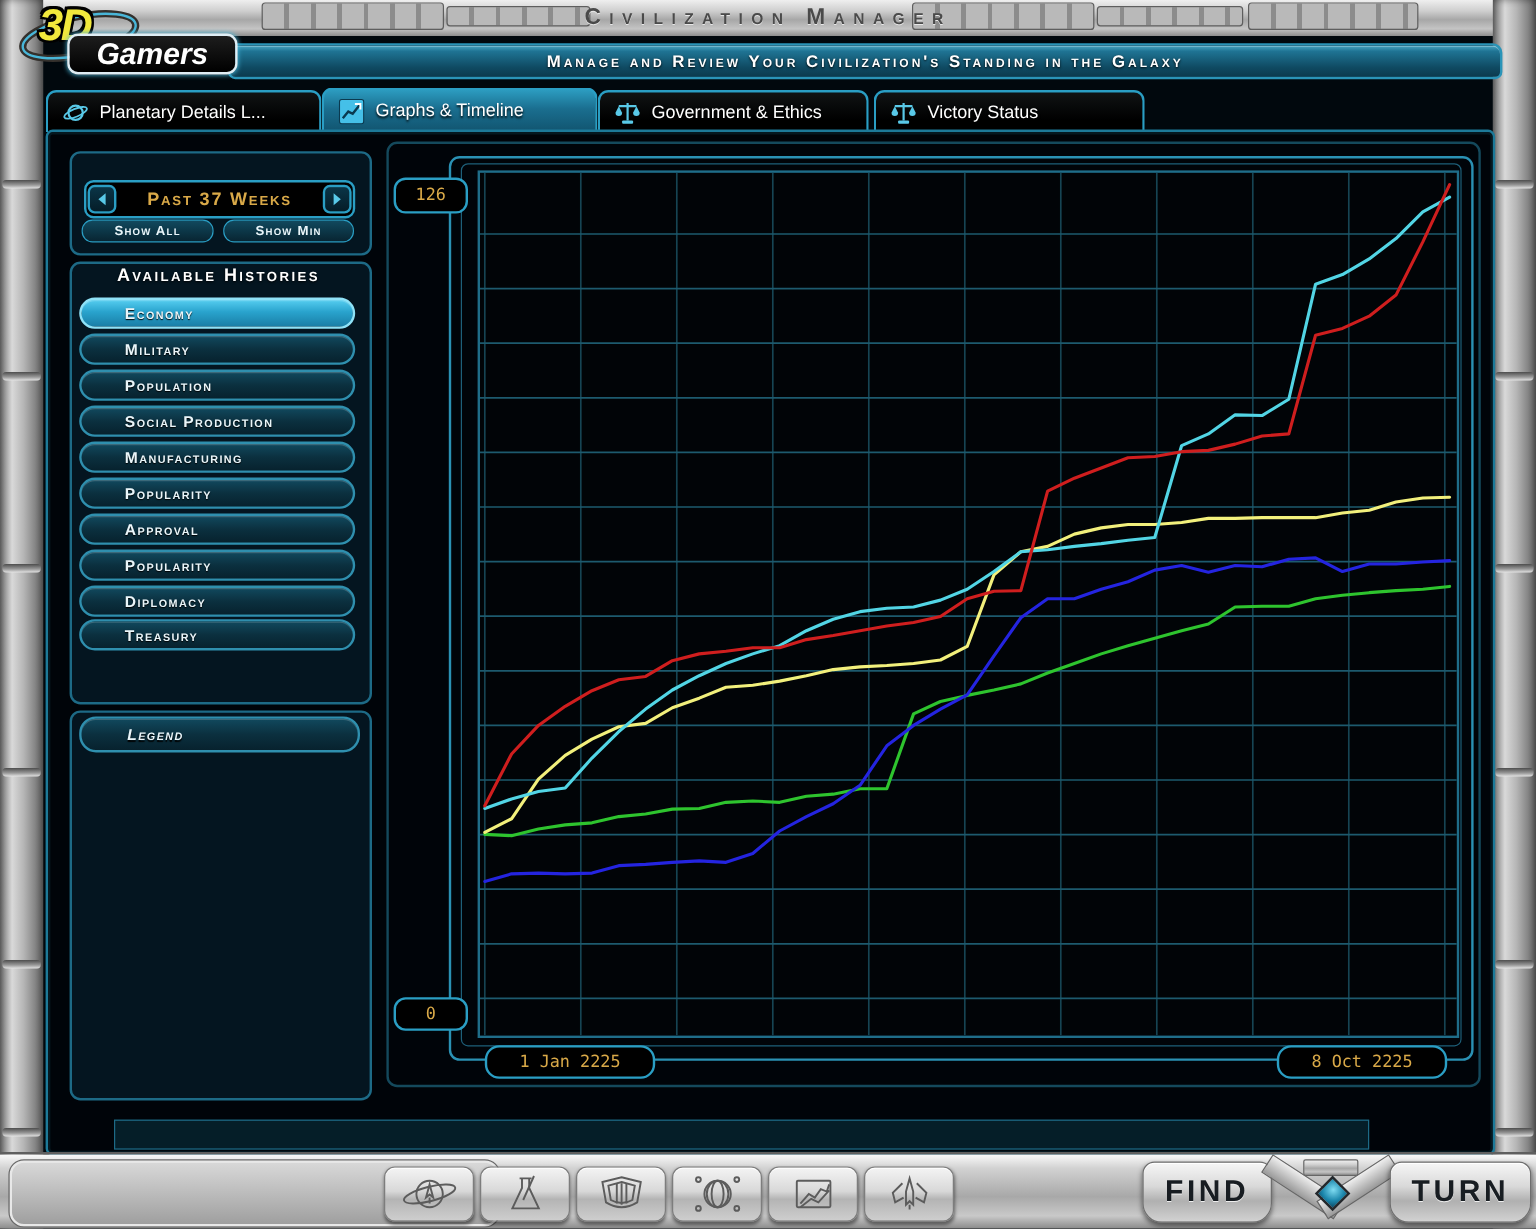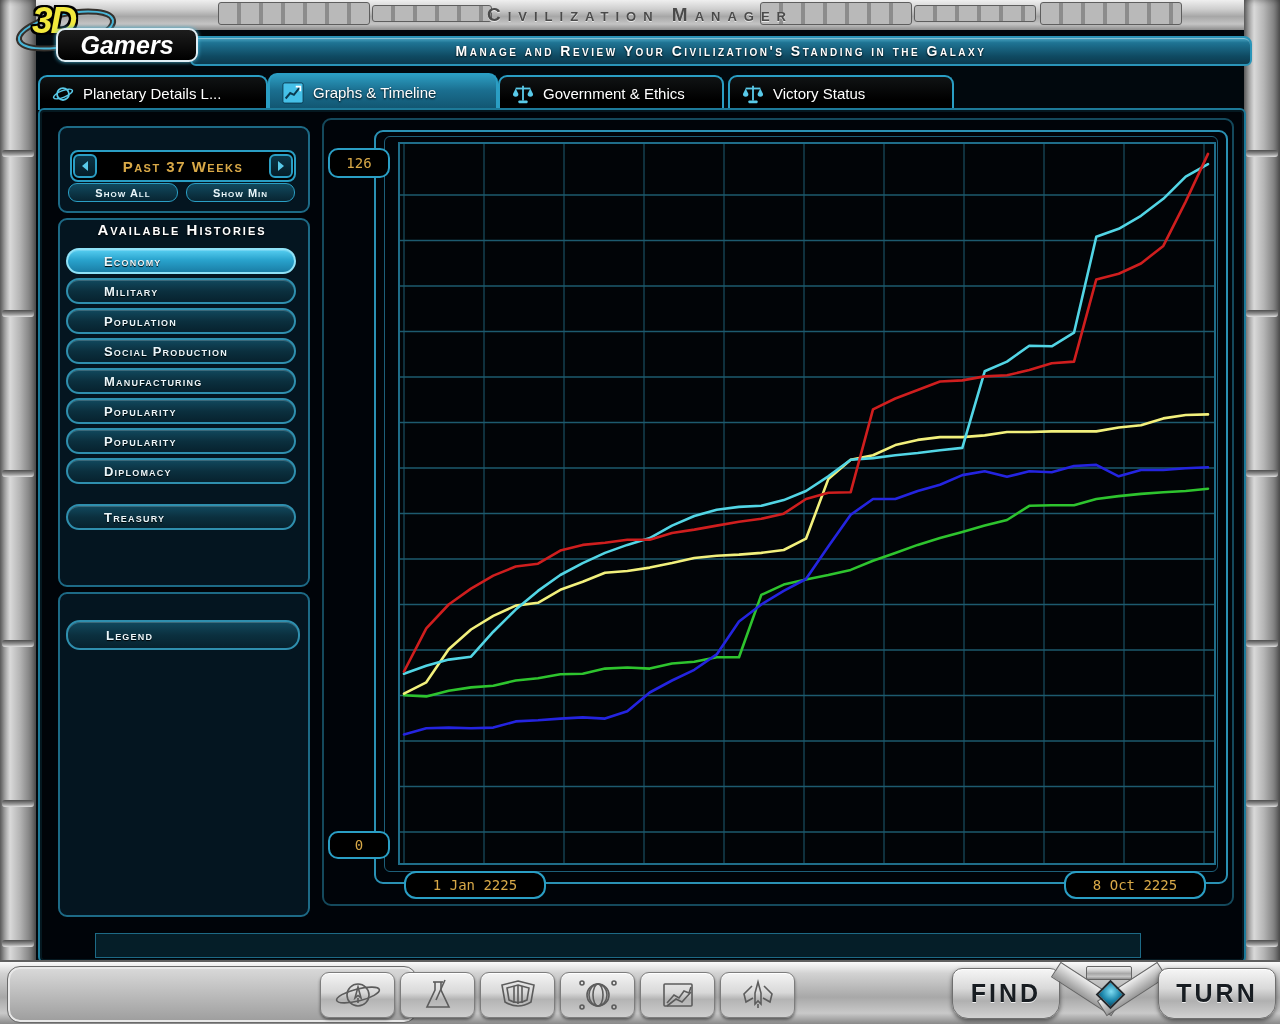--- a/index.html
+++ b/index.html
@@ -216,32 +216,35 @@
       <div class="pill" style="width: 230px; height: 26px; margin-bottom: 4px; box-sizing: border-box;">
         <span style="padding-left: 36px;">Social Production</span>
       </div>
       <div class="pill" style="width: 230px; height: 26px; margin-bottom: 4px; box-sizing: border-box;">
         <span style="padding-left: 36px;">Manufacturing</span>
       </div>
       <div class="pill" style="width: 230px; height: 26px; margin-bottom: 4px; box-sizing: border-box;">
         <span style="padding-left: 36px;">Popularity</span>
       </div>
       <div class="pill" style="width: 230px; height: 26px; margin-bottom: 4px; box-sizing: border-box;">
+        <span style="padding-left: 36px;">Approval</span>
+      </div>
+      <div class="pill" style="width: 230px; height: 26px; margin-bottom: 4px; box-sizing: border-box;">
         <span style="padding-left: 36px;">Popularity</span>
       </div>
-      <div class="pill" style="width: 230px; height: 26px; margin-bottom: 20px; box-sizing: border-box;">
+      <div class="pill" style="width: 230px; height: 26px; margin-bottom: 2px; box-sizing: border-box;">
         <span style="padding-left: 36px;">Diplomacy</span>
       </div>
       <div class="pill" style="width: 230px; height: 26px; margin-bottom: 4px; box-sizing: border-box;">
         <span style="padding-left: 36px;">Treasury</span>
       </div>
     </div>
 
   <div class="abs side-panel" style="left:58px;top:592px;width:248px;height:321px;"></div>
-  <div class="abs pill" style="left:66px;top:620px;width:230px;height:26px;">
+  <div class="abs pill" style="left:66px;top:597px;width:230px;height:26px;font-style:italic;">
     <span style="padding-left:38px;">Legend</span>
   </div>
 
   <div class="abs chart-panel" style="left:322px;top:118px;width:908px;height:784px;"></div>
   <div class="abs chart-frame" style="left:374px;top:130px;width:850px;height:750px;"></div>
   <div class="abs chart-frame-inner" style="left:384px;top:136px;width:832px;height:734px;"></div>
 
   <div class="abs plot" style="left:398px;top:142px;width:814px;height:719px;">
     <svg id="plot-svg" width="814" height="719" viewBox="0 0 814 719">
         <line x1="4" y1="0" x2="4" y2="719" stroke="#164453" stroke-width="1.4"></line>

